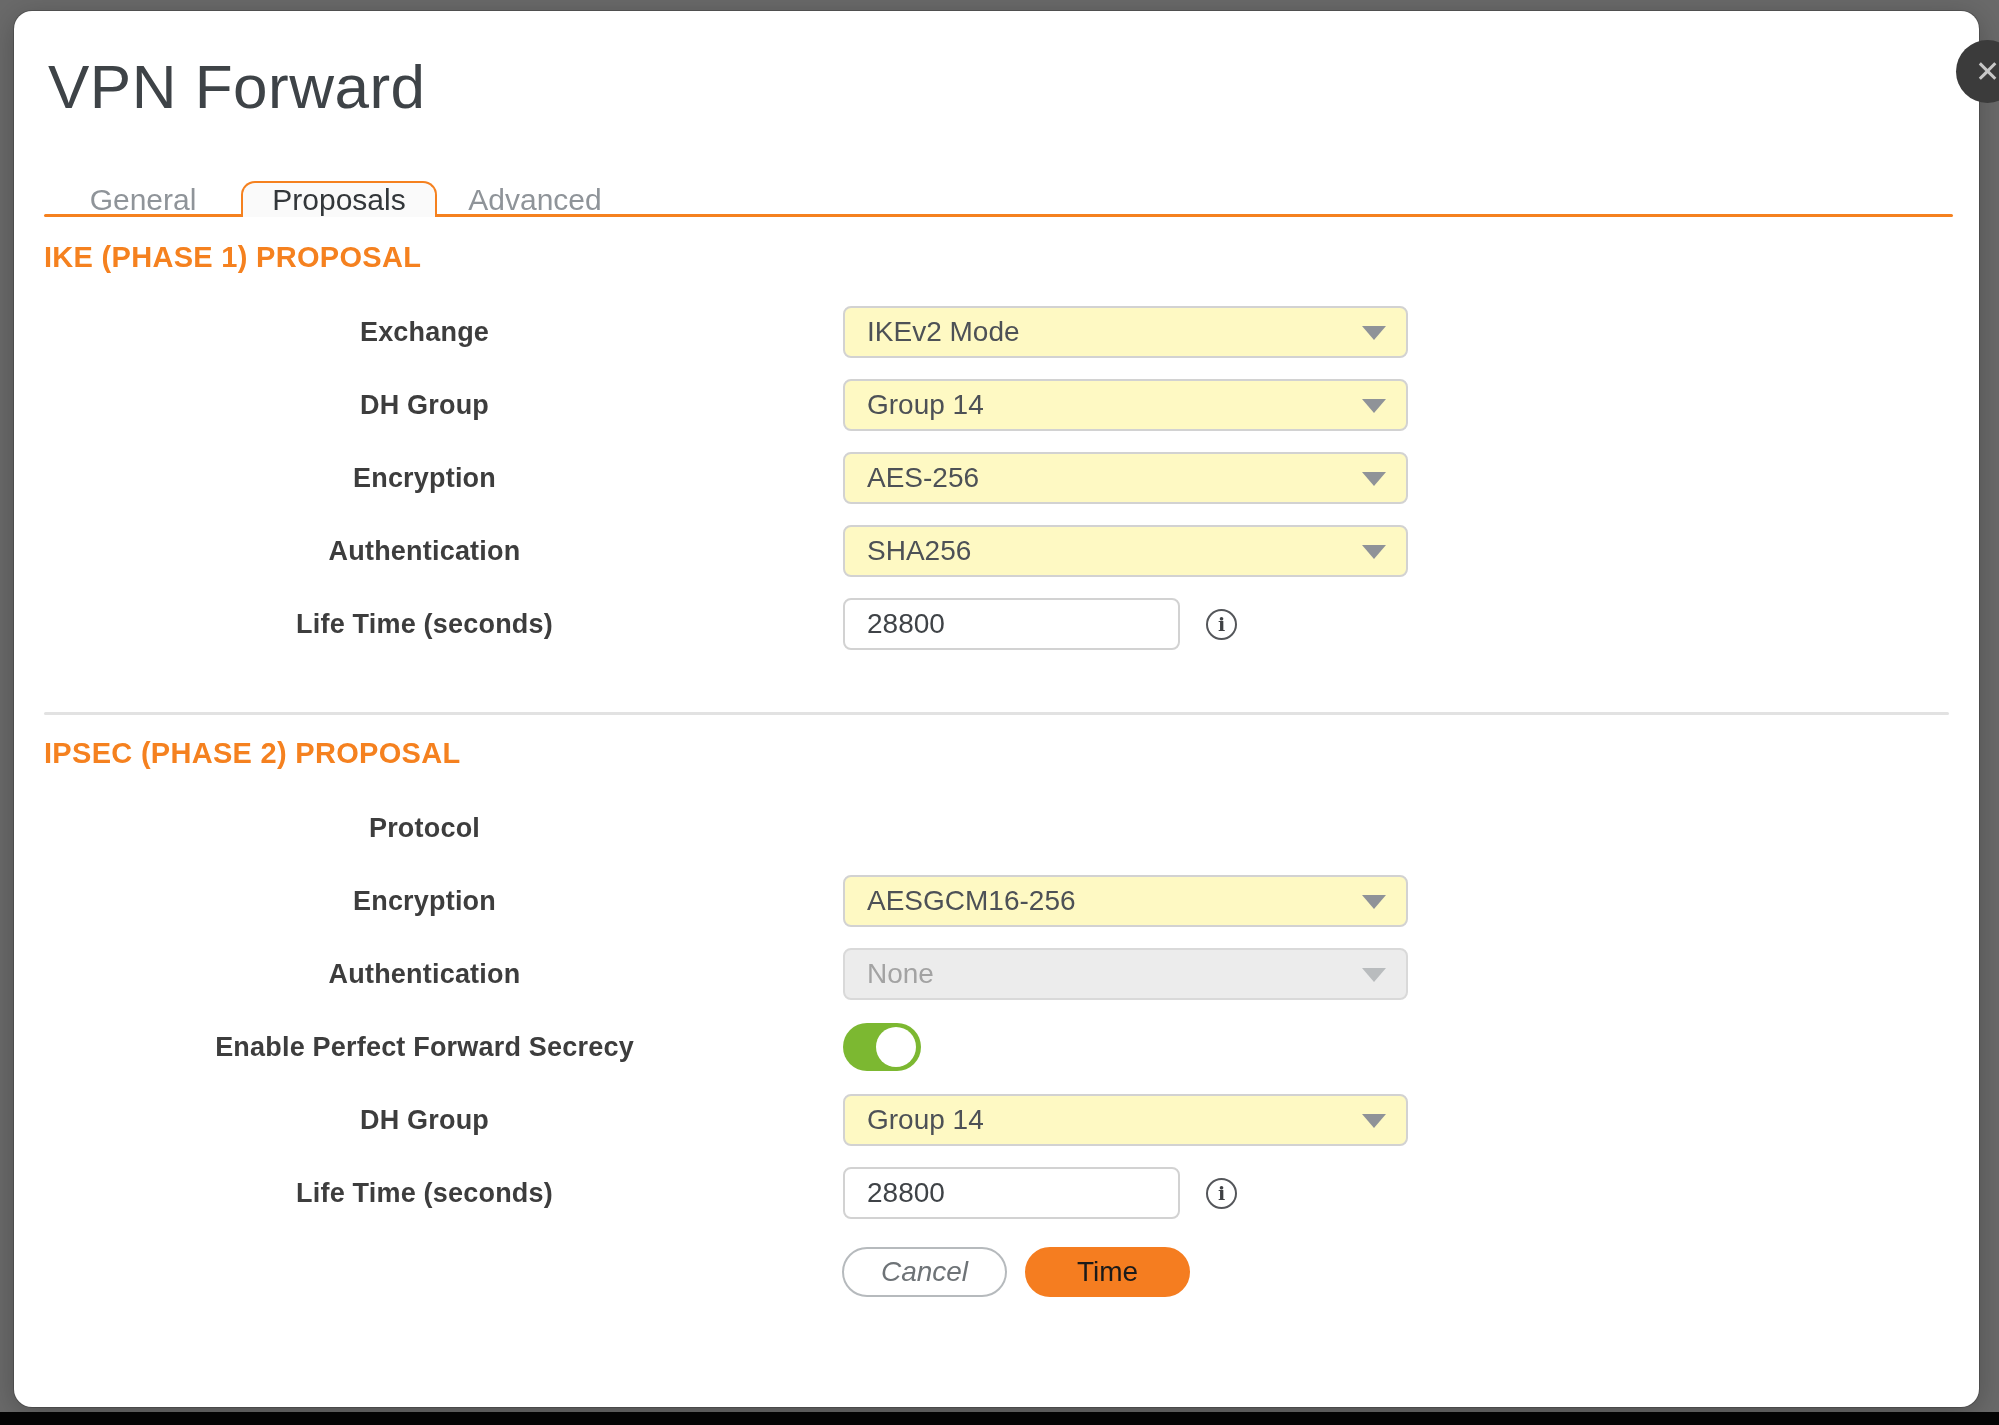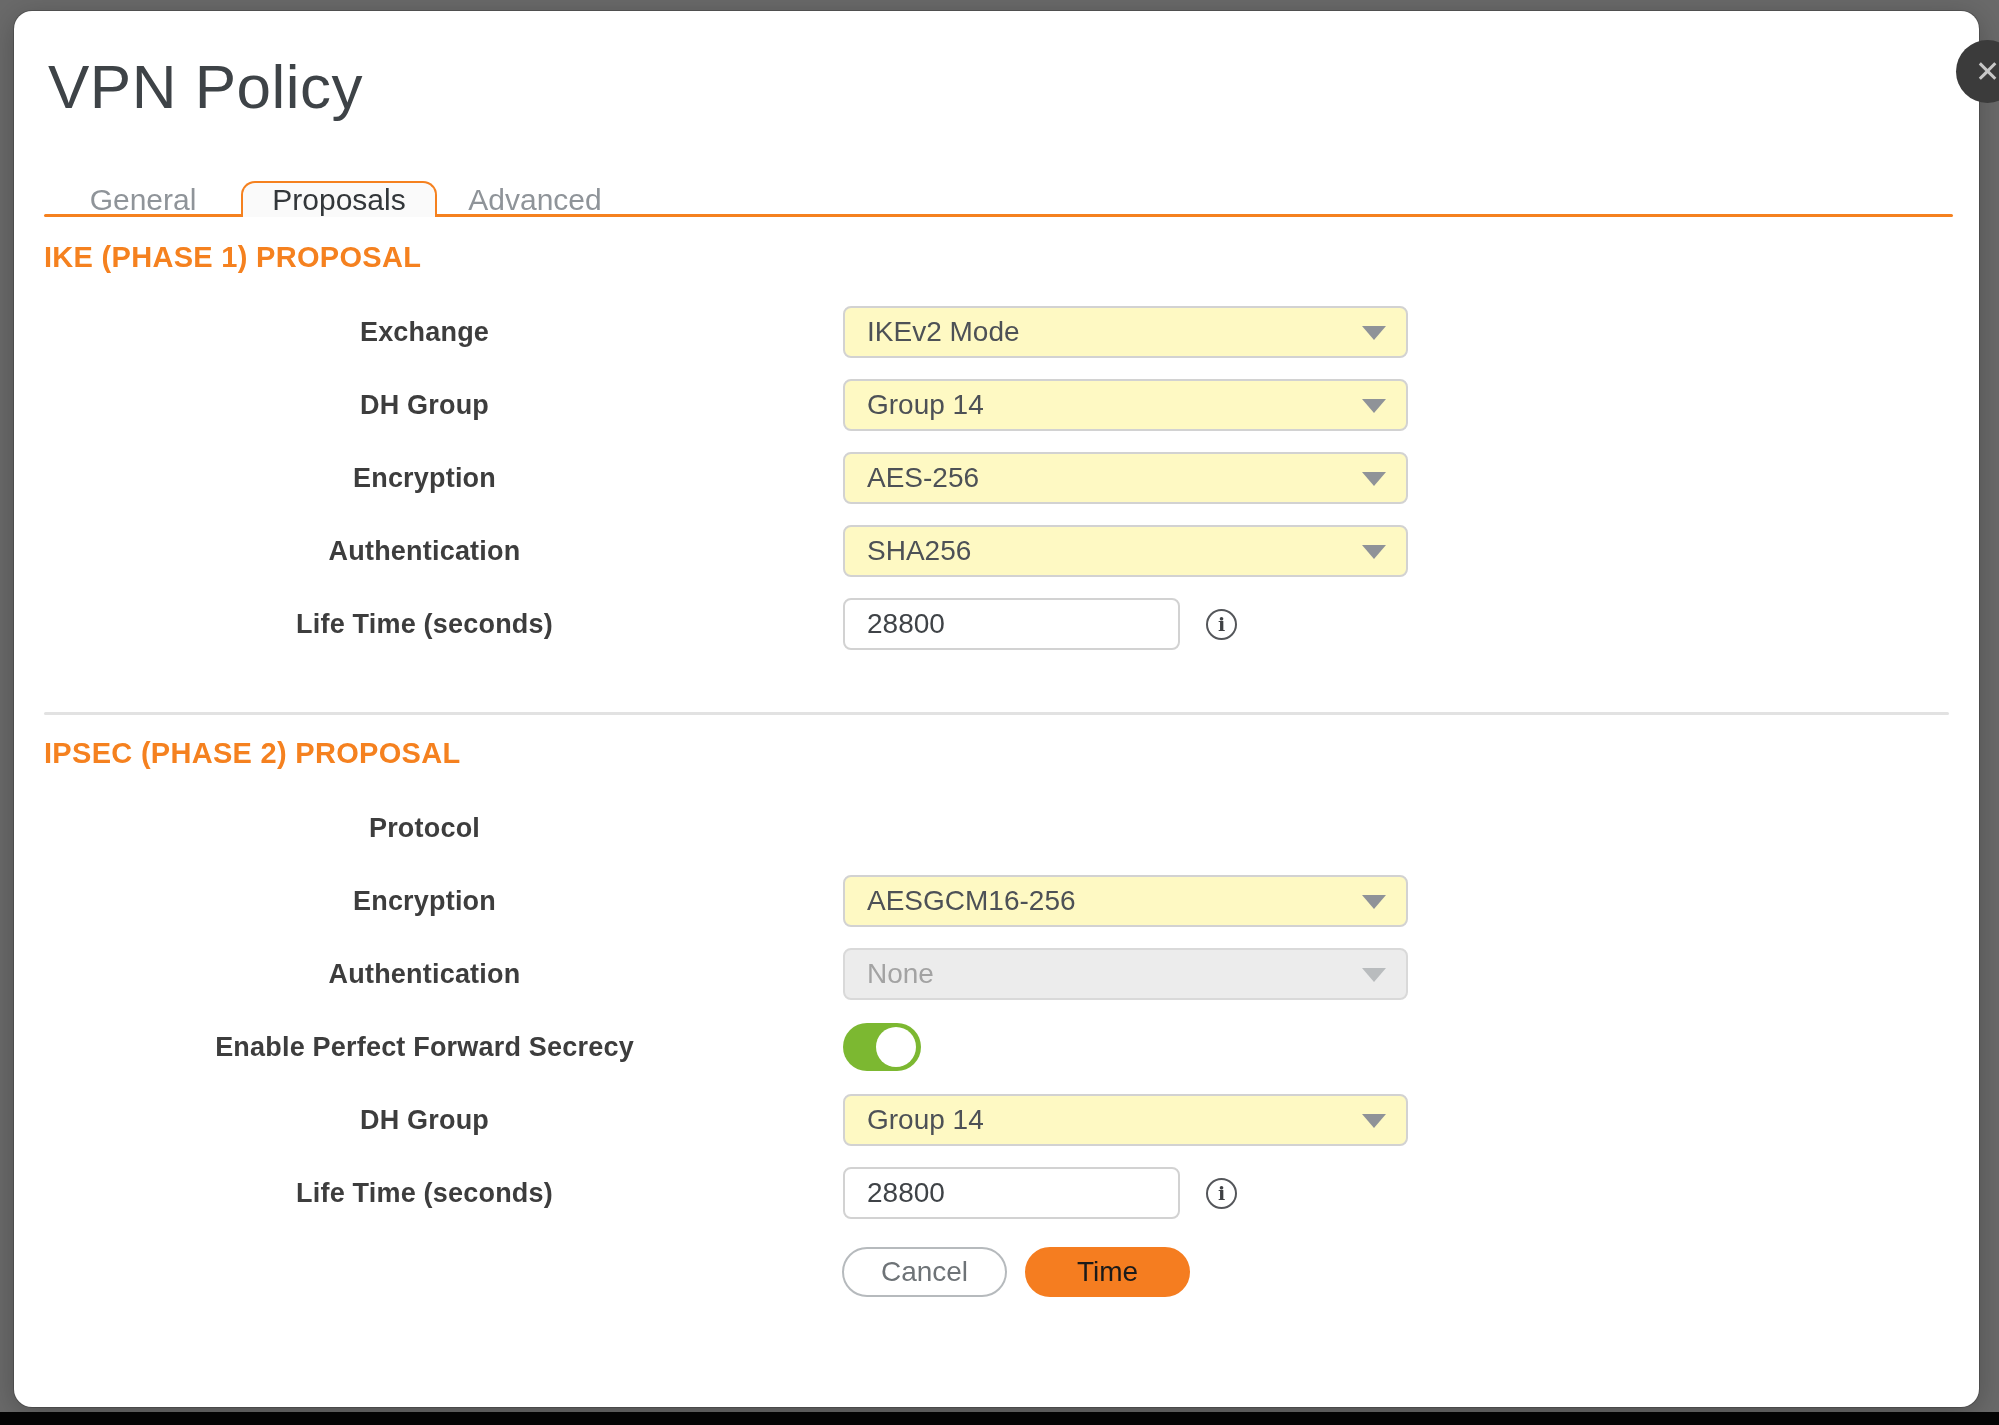--- a/index.html
+++ b/index.html
@@ -188,41 +188,42 @@
     display: flex; align-items: center; justify-content: center;
     font-size: 28px;
     cursor: pointer;
     box-sizing: border-box;
   }
   .btn-cancel {
     width: 165px;
     background: #ffffff;
     border: 2px solid #b6babd;
     color: #6e7377;
+    font-style: italic;
   }
   .btn-save {
     width: 165px;
     background: #f57d20;
     border: 2px solid #f57d20;
     color: #1a1a1a;
     font-weight: 500;
   }
 </style>
 </head>
 <body>
 
 <div class="backdrop-bottom"></div>
 
 <div class="close-btn">
   <span>✕</span>
 </div>
 
 <div class="dialog">
 
-  <div class="dialog-title">VPN Policy</div>
+  <div class="dialog-title">VPN Forward</div>
 
   <div class="tabs">
     <div class="tab">General</div>
     <div class="tab active">Proposals</div>
     <div class="tab">Advanced</div>
   </div>
 
   <div class="content">
 
     <div class="section-heading first">IKE (PHASE 1) PROPOSAL</div>

